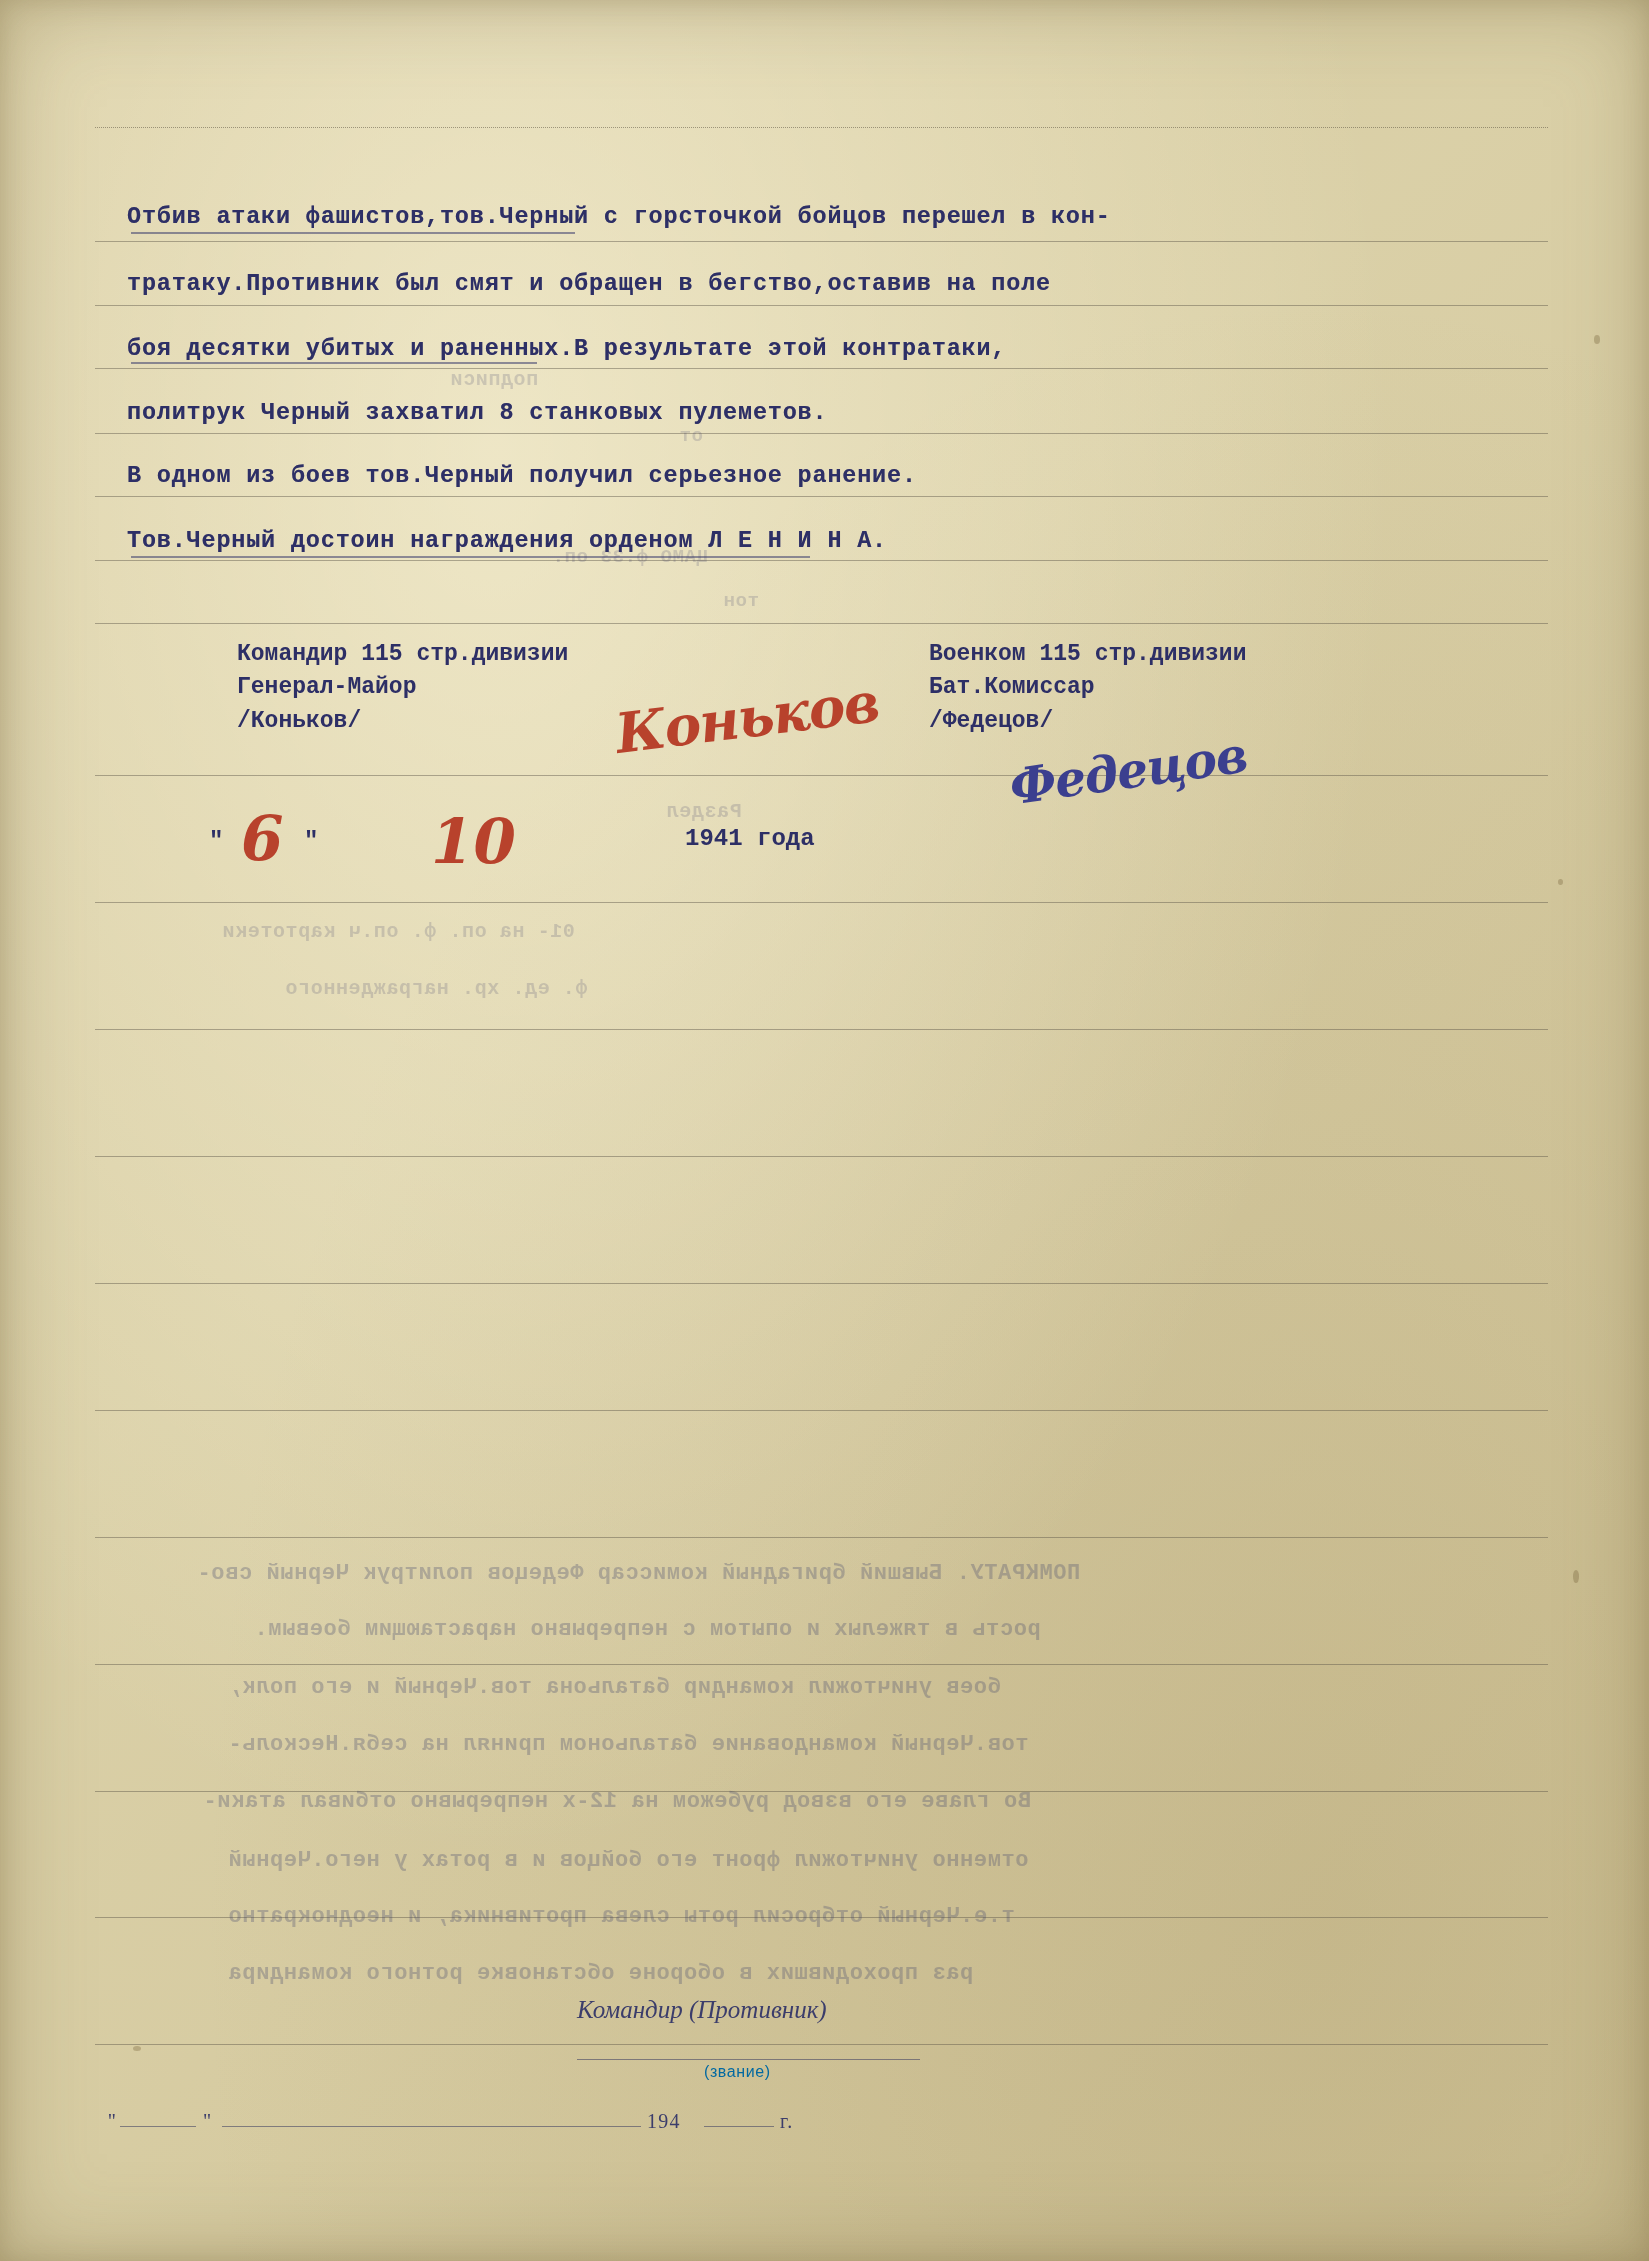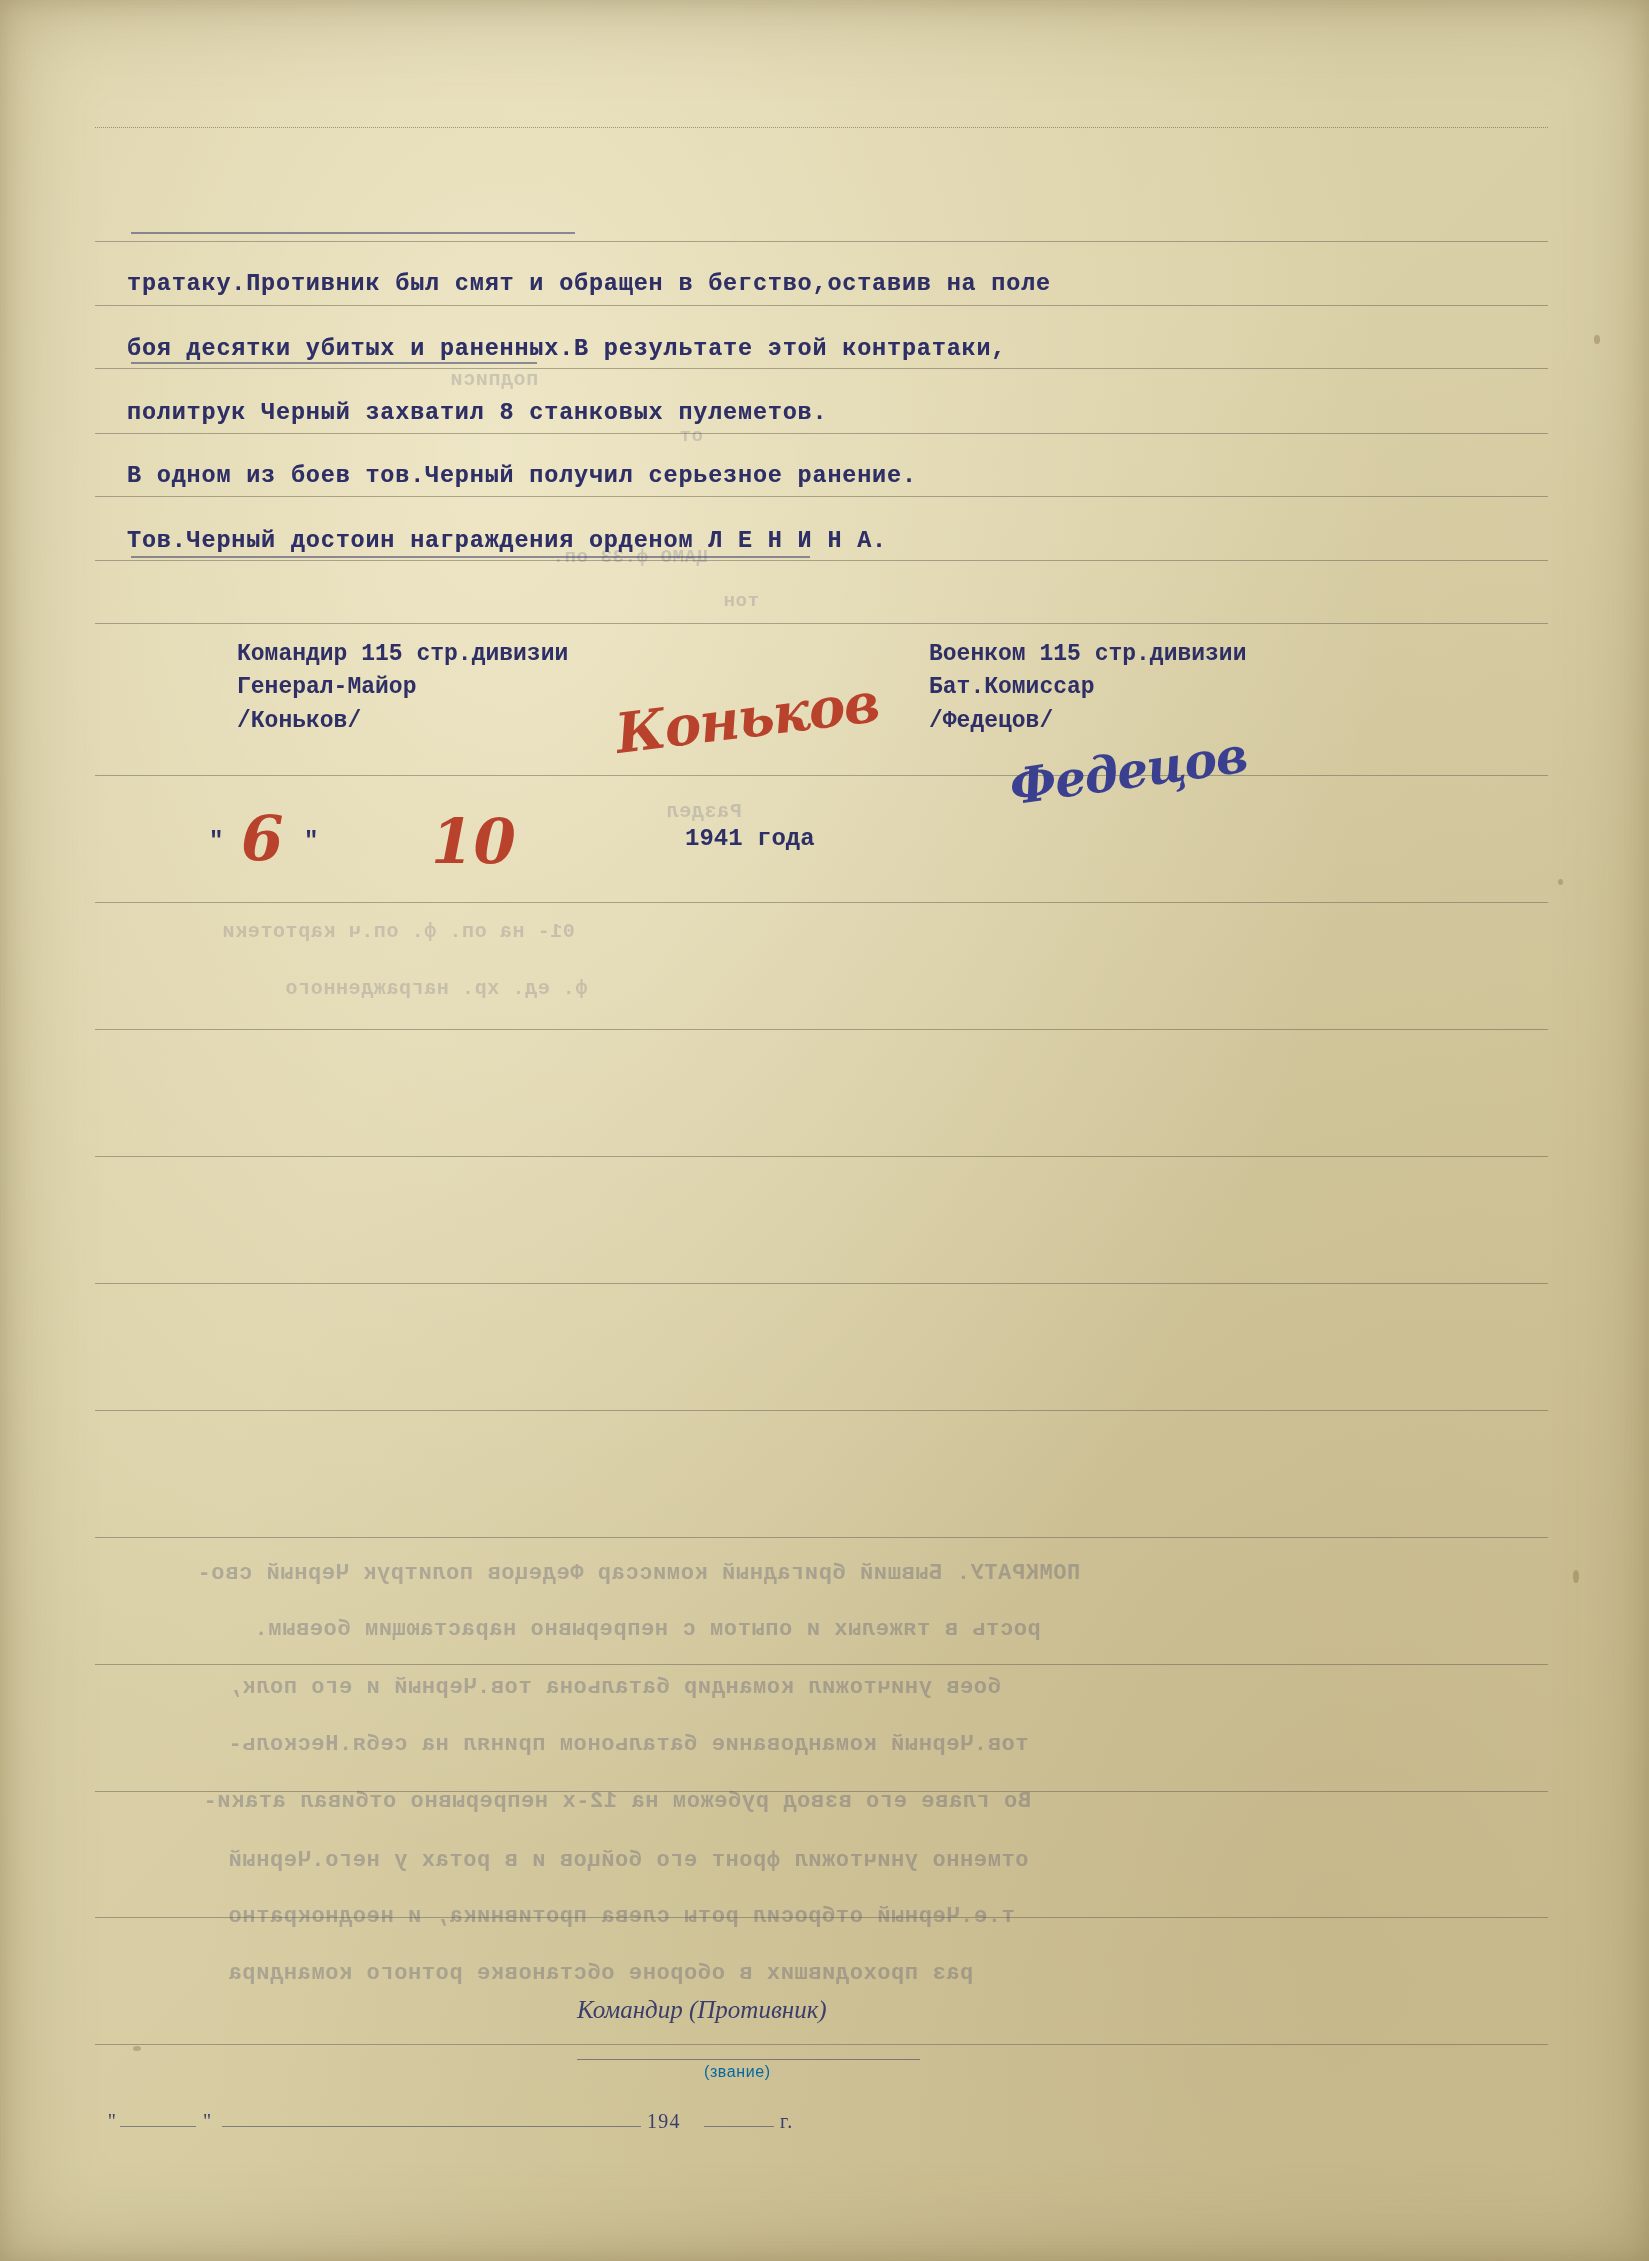--- a/index.html
+++ b/index.html
@@ -195,20 +195,21 @@
     <div class="ghost" style="left:133px; top:1853px;">раз проходивших в обороне обстановке ротного командира</div>
 
     <div class="ghost faint" style="left:457px; top:438px;  font-size:19px;">ЦАМО ф.33 оп.</div>
     <div class="ghost faint" style="left:628px; top:482px;  font-size:19px;">тон</div>
     <div class="ghost faint" style="left:584px; top:317px;  font-size:19px;">от</div>
     <div class="ghost faint" style="left:571px; top:692px; font-size:20px;">Раздел</div>
     <div class="ghost faint" style="left:127px; top:812px; font-size:20px;">01-  на  оп.  ф. оп.ч  картотеки</div>
     <div class="ghost faint" style="left:190px; top:869px; font-size:20px;">ф. ед. хр.  награжденного</div>
     <div class="ghost faint" style="left:355px; top:260px;  font-size:20px;">подписи</div>
 
+    <div class="typed" style="left:32px;  top:95px;">Отбив атаки фашистов,тов.Черный с горсточкой бойцов перешел в кон-</div>
     <div class="typed" style="left:32px;  top:227px;">боя десятки  убитых и раненных.В результате этой контратаки,</div>
     <div class="typed" style="left:32px;  top:162px;">тратаку.Противник был смят и обращен в бегство,оставив  на поле</div>
     <div class="typed" style="left:32px;  top:291px;">политрук Черный захватил 8 станковых пулеметов.</div>
     <div class="typed" style="left:32px;  top:354px;">В одном из боев тов.Черный получил серьезное ранение.</div>
     <div class="typed" style="left:32px;  top:419px;">Тов.Черный достоин награждения орденом Л Е Н И Н А.</div>
 
     <div class="underline-marks" style="left:36px;  top:124px;  width:444px;"></div>
     <div class="underline-marks" style="left:36px;  top:254px;  width:406px;"></div>
     <div class="underline-marks" style="left:36px;  top:448px;  width:679px;"></div>
 

